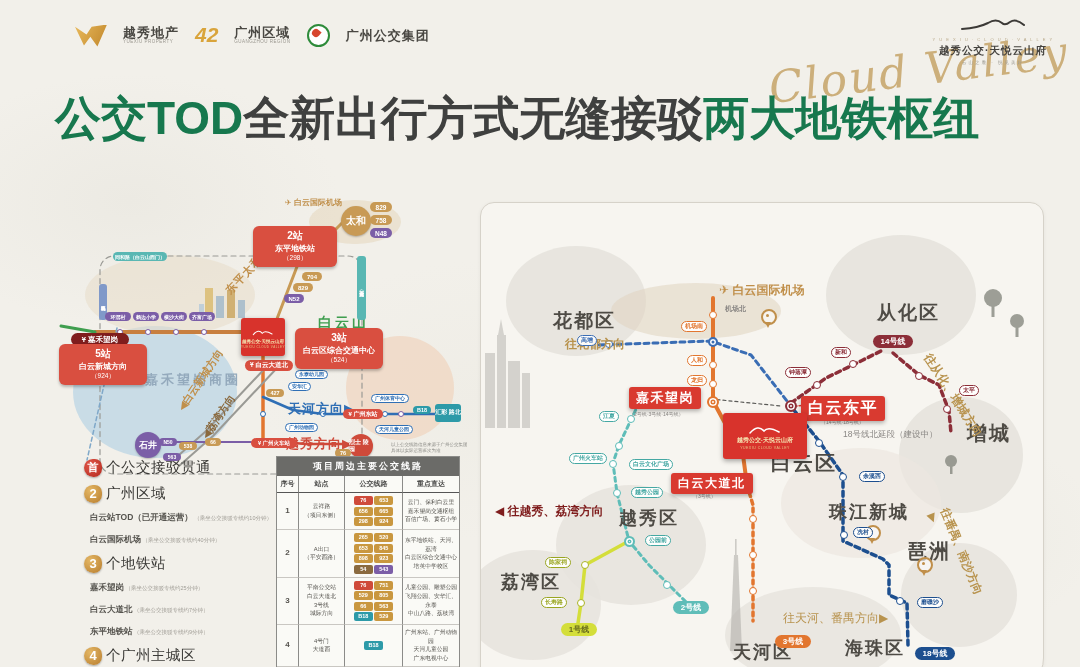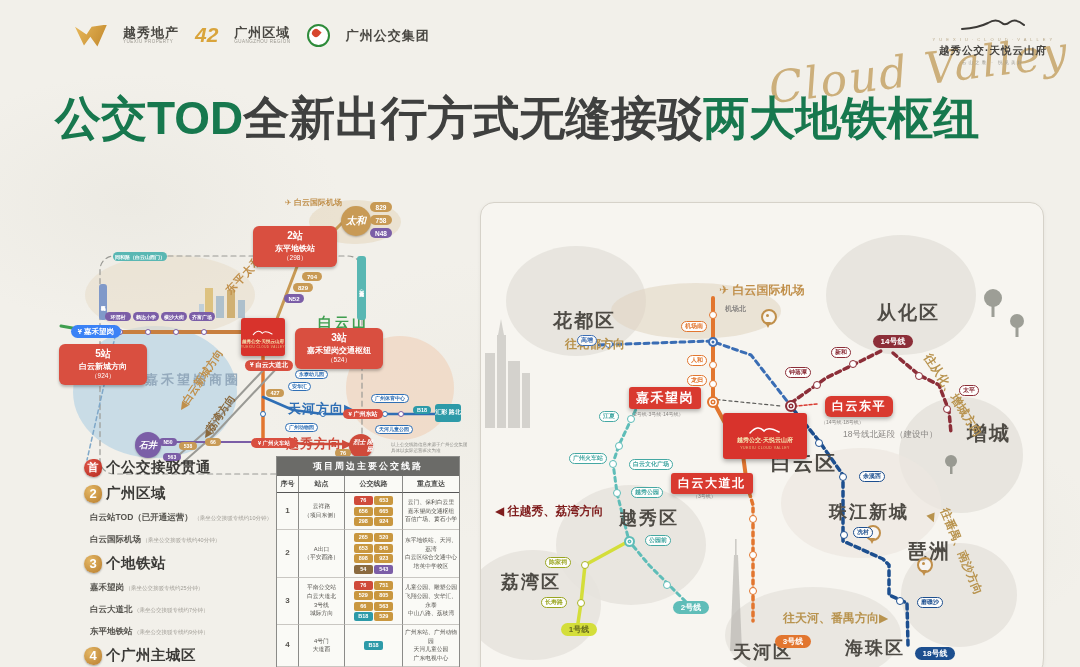--- a/index.html
+++ b/index.html
@@ -29,21 +29,21 @@
   #script{position:absolute;left:768px;top:44px;font-family:"DejaVu Serif",serif;font-style:italic;
     font-size:44px;color:#c6a468;transform:rotate(-7deg);opacity:.85;z-index:1;white-space:nowrap;letter-spacing:2px;}
   #title{position:absolute;left:55px;top:88px;width:980px;z-index:2;font-weight:900;font-size:46px;
     letter-spacing:0px;white-space:nowrap;}
   #title span{display:inline-block;}
   
   .m-label{position:absolute;font-weight:bold;white-space:pre-line;line-height:1.25;z-index:4;}
   .m-pill{position:absolute;color:#fff;font-weight:bold;border-radius:99px;display:flex;align-items:center;justify-content:center;white-space:nowrap;box-sizing:border-box;z-index:4;padding:0 2px;}
   .m-box{position:absolute;color:#fff;font-weight:bold;border-radius:3px;display:flex;align-items:center;justify-content:center;text-align:center;line-height:1.2;box-sizing:border-box;z-index:4;}
   .m-chipo{position:absolute;background:rgba(255,255,255,.93);border:1px solid;border-radius:99px;font-weight:bold;padding:0 3px;white-space:nowrap;line-height:1.45;z-index:4;}
-  .m-circle{position:absolute;border-radius:50%;color:#fff;font-weight:bold;display:flex;align-items:center;justify-content:center;text-align:right;line-height:1.15;box-shadow:0 1px 2px rgba(0,0,0,.25);z-index:4;font-style:italic;}
+  .m-circle{position:absolute;border-radius:50%;color:#fff;font-weight:bold;display:flex;align-items:center;justify-content:center;text-align:left;line-height:1.15;box-shadow:0 1px 2px rgba(0,0,0,.25);z-index:4;}
   .m-callout{position:absolute;background:#d94f40;color:#fff;border-radius:6px;text-align:center;padding:3px 2px 4px;box-shadow:0 2px 3px rgba(0,0,0,.25);z-index:5;}
   .m-callout .c1{font-size:10px;font-weight:900;}
   .m-callout .c2{font-size:8px;font-weight:bold;}
   .m-callout .c3{font-size:6.5px;}
   .m-redbox{position:absolute;background:#d93a30;color:#fff;font-weight:900;padding:2px 7px;border-radius:3px;box-shadow:0 2px 4px rgba(0,0,0,.3);letter-spacing:1.5px;z-index:6;white-space:nowrap;}
   .m-marker{position:absolute;background:#fff;border-radius:50%;box-sizing:border-box;z-index:3;}
   .pin{position:absolute;width:12px;height:12px;border:2px solid #c08f4a;border-radius:50%;background:rgba(255,255,255,.6);z-index:4;}
   .pin i{position:absolute;left:2.5px;top:2.5px;width:3px;height:3px;background:#c08f4a;border-radius:50%;}
   .pin b{position:absolute;left:1.5px;top:11px;width:0;height:0;border-left:3.5px solid transparent;border-right:3.5px solid transparent;border-top:6px solid #c08f4a;}
   .proj{position:absolute;background:#d8332c;color:#fff;display:flex;flex-direction:column;align-items:center;justify-content:center;border-radius:3px;box-shadow:0 2px 5px rgba(0,0,0,.35);z-index:7;gap:1px;}
@@ -56,21 +56,21 @@
   #rt1,#rt2{position:absolute;left:0;width:100%;text-align:center;font-weight:900;color:#d4502e;letter-spacing:1px;z-index:4;}
   #rt1{top:12px;font-size:19px;}
   #rt2{top:38px;font-size:19px;}
   
   #listcol{position:absolute;left:84px;top:458px;width:190px;z-index:5;}
   .l-item{margin-bottom:7px;}
   .l-head{display:flex;align-items:center;gap:4px;}
   .num{width:18px;height:18px;border-radius:55% 45% 50% 58%;background:radial-gradient(circle at 35% 30%,#e4b765,#b87d2e);
     color:#fff;font-weight:900;font-size:13px;display:flex;align-items:center;justify-content:center;box-shadow:0 1px 2px rgba(0,0,0,.3);}
   .num.red{background:radial-gradient(circle at 35% 30%,#e0574a,#b3291d);font-size:11px;}
-  .l-title{font-size:14.5px;font-weight:700;color:#3b3a37;letter-spacing:.5px;}
+  .l-title{font-size:14.5px;font-weight:400;color:#3b3a37;letter-spacing:.5px;}
   .l-row{margin:2px 0 0 6px;line-height:1.25;}
   .l-main{font-size:8.5px;font-weight:bold;color:#55534e;}
   .l-note{font-size:5.5px;color:#a09d96;}
   
   #btable{position:absolute;left:276px;top:456px;width:182px;z-index:5;background:rgba(252,251,248,.85);border:1px solid #8b8b88;}
   .t-title{background:#6b6b68;color:#fff;font-size:9px;font-weight:bold;text-align:center;letter-spacing:2px;padding:3px 0;}
   .t-grid{display:grid;grid-template-columns:22px 46px 58px 1fr;}
   .t-hc{font-size:7px;font-weight:900;color:#4c4c4a;text-align:center;padding:3px 0;border-bottom:1.5px solid #555;}
   .t-c{font-size:5.8px;color:#55534e;padding:3px 1px;border-bottom:1px solid #c9c7c2;display:flex;align-items:center;justify-content:center;text-align:center;white-space:pre-line;line-height:1.5;}
   .t-vr{border-right:1px solid #8b8b88;}
@@ -162,40 +162,40 @@
       <div class="m-pill" style="left: 229px; top: 102px; width: 20px; height: 9px; background: rgb(123, 94, 167); font-size: 6px; color: rgb(255, 255, 255);">N52</div>
       <div class="m-label" style="left: 168px; top: 96px; color: rgb(192, 143, 74); font-size: 11px; letter-spacing: 1px; font-weight: 700; transform: rotate(-47deg); transform-origin: left top;">东平太和方向▶</div>
       <div class="m-label" style="left: 263px; top: 122px; color: rgb(63, 158, 79); font-size: 14px; letter-spacing: 3px; font-weight: 700;">白云山</div>
       <div class="m-pill" style="left: 58px; top: 60px; width: 54px; height: 9px; background: rgb(89, 183, 179); font-size: 5px; color: rgb(255, 255, 255);">同和路（白云山西门）</div>
       <div class="m-box" style="left: 302px; top: 64px; width: 9px; height: 64px; background: rgb(89, 183, 179); font-size: 4.5px; writing-mode: vertical-rl; white-space: normal;">白云大道（元下田）</div>
       <div class="m-box" style="left: 44px; top: 92px; width: 8px; height: 36px; background: rgb(128, 153, 201); font-size: 4.5px; writing-mode: vertical-rl; white-space: normal;">机场高速</div>
       <div class="m-pill" style="left: 50px; top: 120px; width: 26px; height: 9px; background: rgb(123, 94, 167); font-size: 5px; color: rgb(255, 255, 255);">环滘村</div>
       <div class="m-pill" style="left: 78px; top: 120px; width: 26px; height: 9px; background: rgb(123, 94, 167); font-size: 5px; color: rgb(255, 255, 255);">鹤边小学</div>
       <div class="m-pill" style="left: 106px; top: 120px; width: 26px; height: 9px; background: rgb(123, 94, 167); font-size: 5px; color: rgb(255, 255, 255);">横沙大街</div>
       <div class="m-pill" style="left: 134px; top: 120px; width: 26px; height: 9px; background: rgb(123, 94, 167); font-size: 5px; color: rgb(255, 255, 255);">齐富广场</div>
-      <div class="m-pill" style="left: 16px; top: 133px; width: 50px; height: 13px; background: #3b82f6; font-size: 7.5px; color: rgb(255, 255, 255);">Ұ 嘉禾望岗</div>
+      <div class="m-pill" style="left: 16px; top: 141px; width: 58px; height: 13px; background: #7f1d1d; font-size: 7.5px; color: rgb(255, 255, 255);">Ұ 嘉禾望岗</div>
       <div class="m-callout" style="left: 4px; top: 152px; width: 84px;">
         <div class="c1">5站</div>
         <div class="c2">白云新城方向</div>
         <div class="c3">（924）</div>
       </div>
       <div class="m-label" style="left: 90px; top: 180px; color: rgb(147, 169, 188); font-size: 13px; letter-spacing: 3px; font-weight: 700;">嘉禾望岗商圈</div>
       <div class="m-label" style="left: 120px; top: 214px; color: rgb(192, 143, 74); font-size: 10.5px; letter-spacing: 0px; font-weight: 700; transform: rotate(-56deg); transform-origin: left top;">◀白云新城方向</div>
       <div class="m-label" style="left: 144px; top: 242px; color: rgb(138, 106, 63); font-size: 10.5px; letter-spacing: 0px; font-weight: 700; transform: rotate(-56deg); transform-origin: left top;">◀荔湾方向</div>
       <div class="proj" style="left: 186px; top: 126px; width: 44px; height: 38px;">
         <svg width="22" height="12" viewBox="0 0 34 12">
           <path d="M2 10 Q10 1 16 8 Q20 3 31 9" fill="none" stroke="#fff" stroke-width="1.6" stroke-linecap="round"></path>
         </svg>
         <span class="pn" style="font-size:4.5px">越秀公交·天悦云山府</span>
         <span class="ps" style="font-size:3px">YUEXIU CLOUD VALLEY</span>
       </div>
       <div class="m-pill" style="left: 190px; top: 168px; width: 48px; height: 11px; background: rgb(217, 79, 64); font-size: 6.5px; color: rgb(255, 255, 255);">Ұ 白云大道北</div>
       <div class="m-callout" style="left: 240px; top: 136px; width: 84px;">
         <div class="c1">3站</div>
-        <div class="c2">嘉禾望岗交通枢纽</div>
+        <div class="c2">白云区综合交通中心</div>
         <div class="c3">（524）</div>
       </div>
       <div class="m-chipo" style="left: 240px; top: 178px; border-color: rgb(47, 111, 181); color: rgb(47, 111, 181); font-size: 5px;">永泰幼儿园</div>
       <div class="m-chipo" style="left: 233px; top: 190px; border-color: rgb(47, 111, 181); color: rgb(47, 111, 181); font-size: 5px;">安华汇</div>
       <div class="m-pill" style="left: 211px; top: 197px; width: 18px; height: 8px; background: rgb(200, 154, 85); font-size: 5.5px; color: rgb(255, 255, 255);">427</div>
       <div class="m-label" style="left: 233px; top: 209px; color: rgb(47, 111, 181); font-size: 13px; letter-spacing: 1px; font-weight: 700;">天河方向▶</div>
       <div class="m-chipo" style="left: 230px; top: 231px; border-color: rgb(47, 111, 181); color: rgb(47, 111, 181); font-size: 5px;">广州动物园</div>
       <div class="m-label" style="left: 231px; top: 244px; color: rgb(207, 74, 58); font-size: 13px; letter-spacing: 1px; font-weight: 700;">越秀方向▶</div>
       <div class="m-circle" style="left: 80px; top: 240px; width: 26px; height: 26px; background: rgb(123, 94, 167); font-size: 9px;">石井</div>
       <div class="m-pill" style="left: 104px; top: 246px; width: 18px; height: 8px; background: rgb(123, 94, 167); font-size: 5px; color: rgb(255, 255, 255);">N50</div>
@@ -367,39 +367,39 @@
       <div class="m-label" style="left: 348px; top: 298px; color: rgb(78, 75, 69); font-size: 18px; letter-spacing: 2px; font-weight: 900;">珠江新城</div>
       <div class="m-label" style="left: 426px; top: 336px; color: rgb(78, 75, 69); font-size: 20px; letter-spacing: 2px; font-weight: 900;">琶洲</div>
       <div class="m-label" style="left: 138px; top: 304px; color: rgb(78, 75, 69); font-size: 18px; letter-spacing: 2px; font-weight: 900;">越秀区</div>
       <div class="m-label" style="left: 20px; top: 368px; color: rgb(78, 75, 69); font-size: 18px; letter-spacing: 2px; font-weight: 900;">荔湾区</div>
       <div class="m-label" style="left: 252px; top: 438px; color: rgb(78, 75, 69); font-size: 18px; letter-spacing: 2px; font-weight: 900;">天河区</div>
       <div class="m-label" style="left: 364px; top: 434px; color: rgb(78, 75, 69); font-size: 18px; letter-spacing: 2px; font-weight: 900;">海珠区</div>
       <div class="m-label" style="left: 84px; top: 134px; color: rgb(184, 147, 78); font-size: 12px; letter-spacing: 0px; font-weight: 700;">往花都方向</div>
       <div class="m-label" style="left: 452px; top: 148px; color: rgb(184, 147, 78); font-size: 12px; letter-spacing: 0px; font-weight: 700; transform: rotate(57deg); transform-origin: left top;">往从化、增城方向</div>
       <div class="m-label" style="left: 470px; top: 303px; color: rgb(184, 147, 78); font-size: 11.5px; letter-spacing: 0px; font-weight: 700; transform: rotate(68deg); transform-origin: left top;">往番禺、南沙方向▶</div>
       <div class="m-label" style="left: 14px; top: 301px; color: #7f1d1d; font-size: 12px; letter-spacing: 0px; font-weight: 700;">◀ 往越秀、荔湾方向</div>
-      <div class="m-label" style="left: 302px; top: 408px; color: rgb(184, 147, 78); font-size: 12px; letter-spacing: 0px; font-weight: 700;">往天河、番禺方向▶</div>
+      <div class="m-label" style="left: 302px; top: 408px; color: rgb(184, 147, 78); font-size: 12px; letter-spacing: 0px; font-weight: 400;">往天河、番禺方向▶</div>
       <div class="m-label" style="left: 362px; top: 226px; color: rgb(138, 135, 132); font-size: 8.5px; letter-spacing: 0px; font-weight: 400;">18号线北延段（建设中）</div>
       <div class="m-label" style="left: 238px; top: 80px; color: rgb(192, 143, 74); font-size: 12px; letter-spacing: 0px; font-weight: 700;">✈ 白云国际机场</div>
       <div class="m-label" style="left: 244px; top: 102px; color: rgb(138, 135, 132); font-size: 7px; letter-spacing: 0px; font-weight: 700;">机场北</div>
       <div class="pin" style="left: 280px; top: 106px;">
         <i></i>
         <b></b>
       </div>
       <div class="pin" style="left: 384px; top: 322px;">
         <i></i>
         <b></b>
       </div>
       <div class="pin" style="left: 436px; top: 354px;">
         <i></i>
         <b></b>
       </div>
       <div class="m-redbox" style="left: 148px; top: 184px; font-size: 13px;">嘉禾望岗</div>
       <div class="m-label" style="left: 148px; top: 208px; color: rgb(138, 135, 132); font-size: 5px; letter-spacing: 0px; font-weight: 400;">（2号线·3号线·14号线）</div>
-      <div class="m-redbox" style="left: 344px; top: 193px; font-size: 12px; border-radius: 6px;">白云东平</div>
+      <div class="m-redbox" style="left: 320px; top: 193px; font-size: 16px;">白云东平</div>
       <div class="m-label" style="left: 340px; top: 216px; color: rgb(138, 135, 132); font-size: 5px; letter-spacing: 0px; font-weight: 400;">（14号线·18号线）</div>
       <div class="m-redbox" style="left: 190px; top: 270px; font-size: 12px;">白云大道北</div>
       <div class="m-label" style="left: 212px; top: 290px; color: rgb(138, 135, 132); font-size: 5px; letter-spacing: 0px; font-weight: 400;">（3号线）</div>
       <div class="proj" style="left: 242px; top: 210px; width: 84px; height: 46px;">
         <svg width="42" height="12" viewBox="0 0 34 12">
           <path d="M2 10 Q10 1 16 8 Q20 3 31 9" fill="none" stroke="#fff" stroke-width="1.6" stroke-linecap="round"></path>
         </svg>
         <span class="pn" style="font-size:6px">越秀公交·天悦云山府</span>
         <span class="ps" style="font-size:3.5px">YUEXIU CLOUD VALLEY</span>
       </div>

